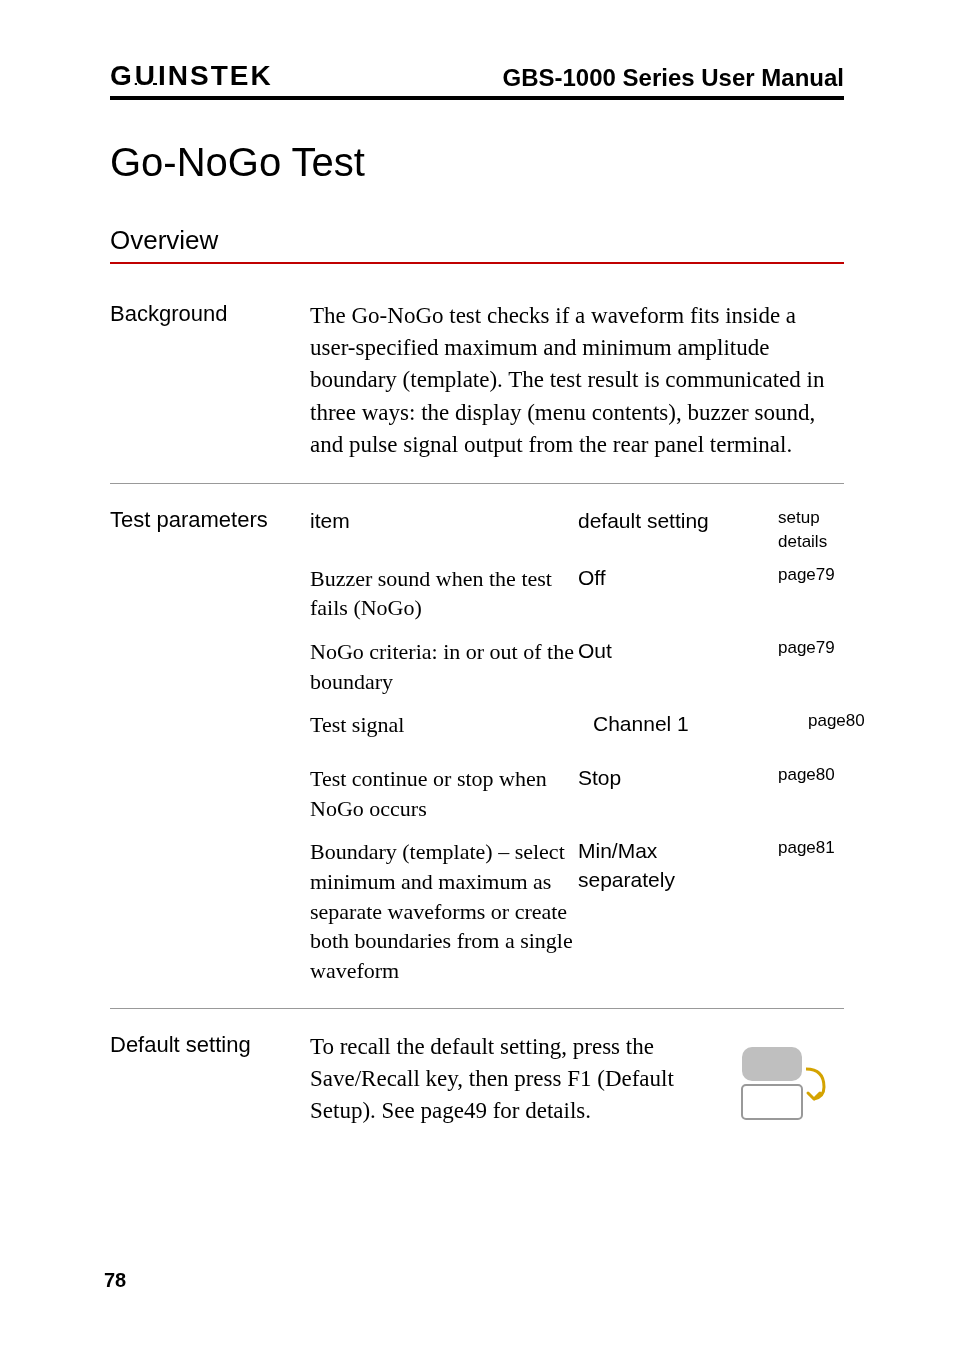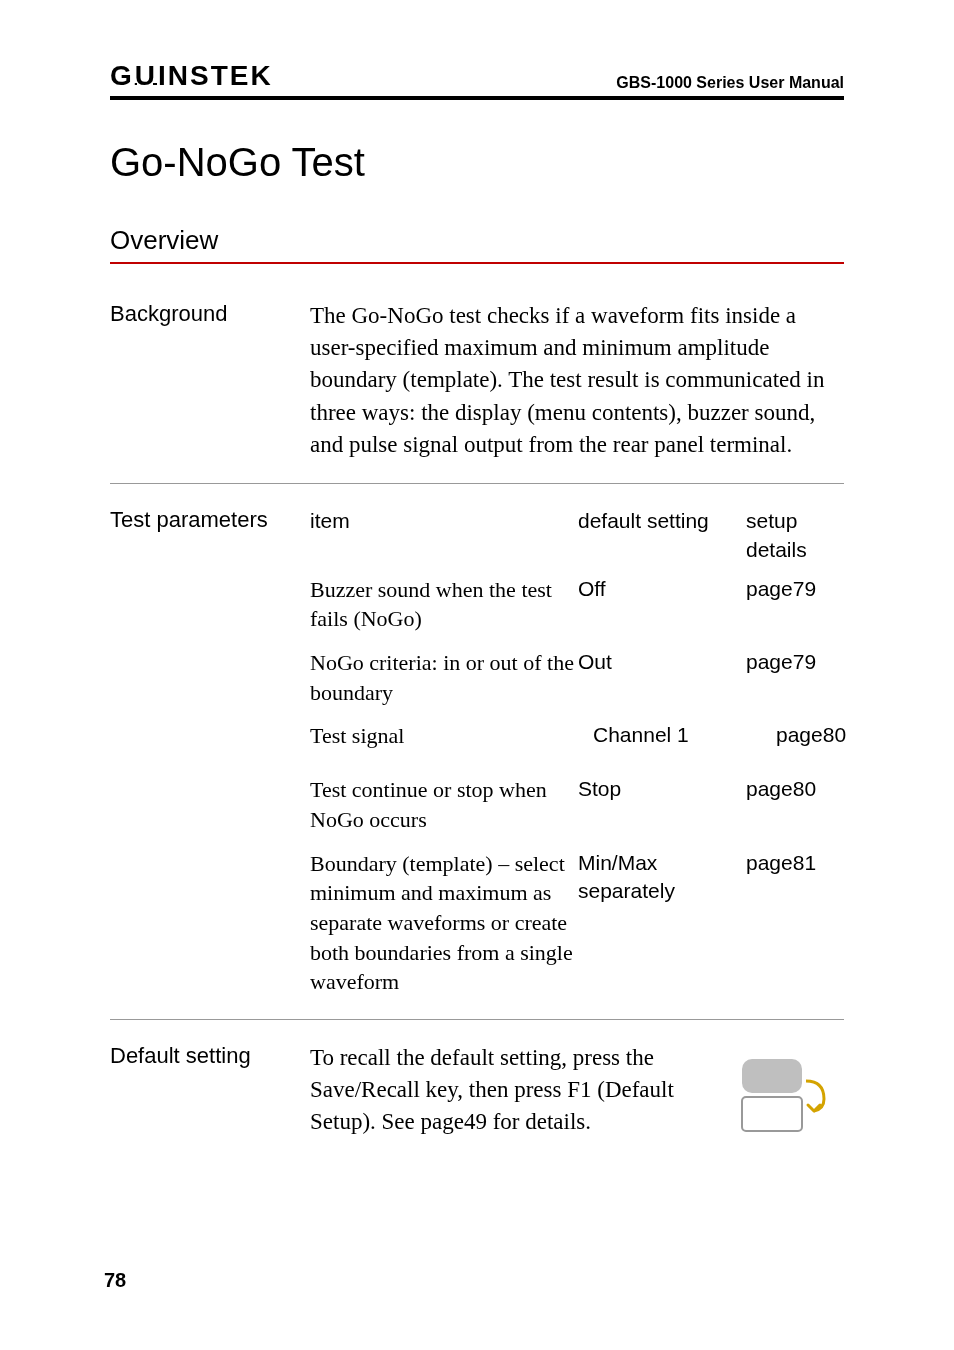--- a/index.html
+++ b/index.html
@@ -25,21 +25,21 @@
     letter-spacing: 2px;
     display: flex;
     align-items: center;
     gap: 1px;
   }
   .logo .g { font-size: 28px; }
   .logo .underline { text-decoration: underline; text-decoration-thickness: 2px; text-underline-offset: -2px; }
   .header-right {
     font-family: 'Segoe UI', Arial, sans-serif;
     font-weight: 600;
-    font-size: 16px;
+    font-size: 24px;
   }
   .thick-rule {
     border: none;
     border-top: 4px solid #000;
     margin-top: 4px;
     margin-bottom: 40px;
   }
   .section-title {
     font-family: 'Segoe UI', 'Optima', Candara, Arial, sans-serif;
     font-weight: 400;
@@ -86,21 +86,21 @@
     margin-bottom: 10px;
   }
   .param-row {
     display: flex;
     font-size: 22px;
     line-height: 1.35;
     margin-bottom: 14px;
   }
   .col-item { flex: 0 0 268px; font-family: Georgia, 'Times New Roman', serif; }
   .col-def  { flex: 0 0 168px; font-family: 'Segoe UI', 'Optima', Candara, Arial, sans-serif; font-size: 21px; }
-  .col-det  { flex: 1; font-family: 'Segoe UI', 'Optima', Candara, Arial, sans-serif; font-size: 21px; }
+  .col-det  { flex: 1; font-family: 'Segoe UI', 'Optima', Candara, Arial, sans-serif; font-size: 17px; margin-left: 32px; }
   .param-head .col-item { font-family: 'Segoe UI', 'Optima', Candara, Arial, sans-serif; }
   .default-row {
     display: flex;
     align-items: flex-end;
   }
   .default-text {
     flex: 1;
     font-size: 23px;
     line-height: 1.4;
     padding-right: 14px;

